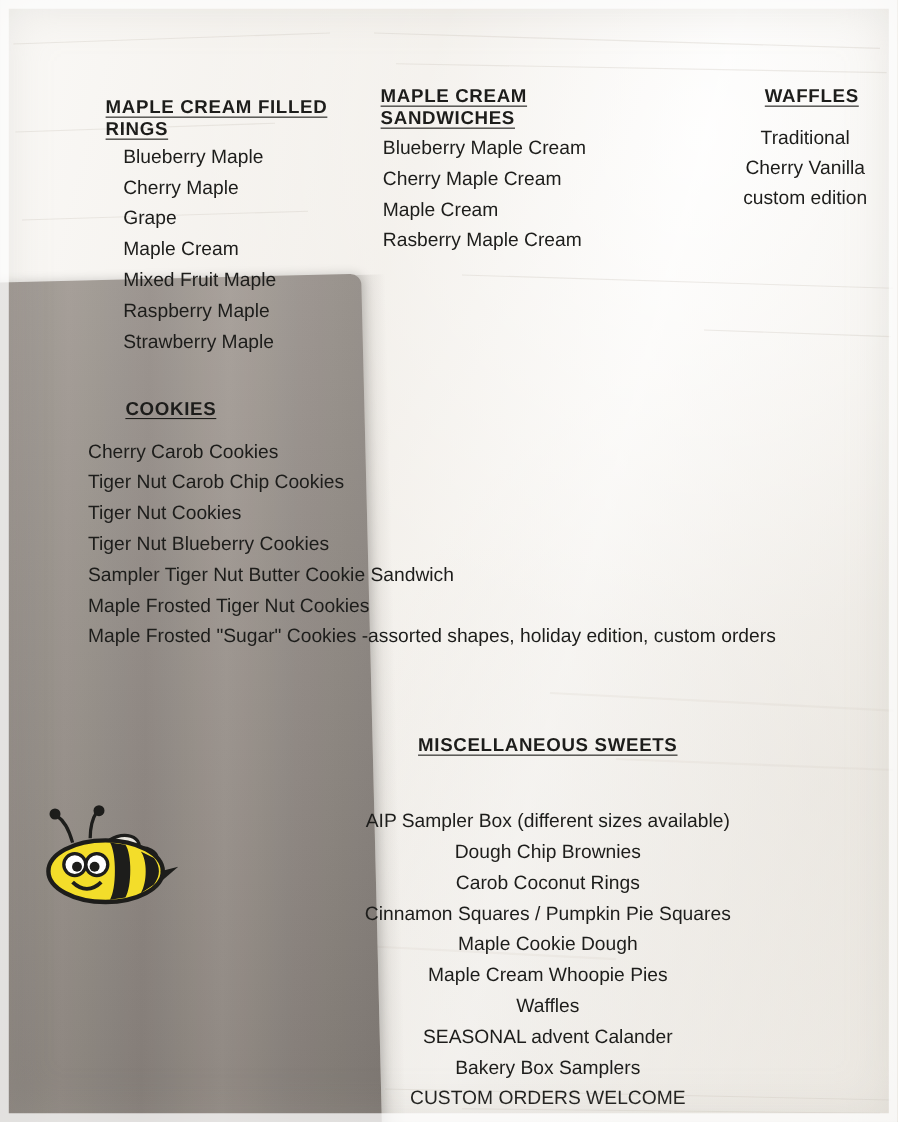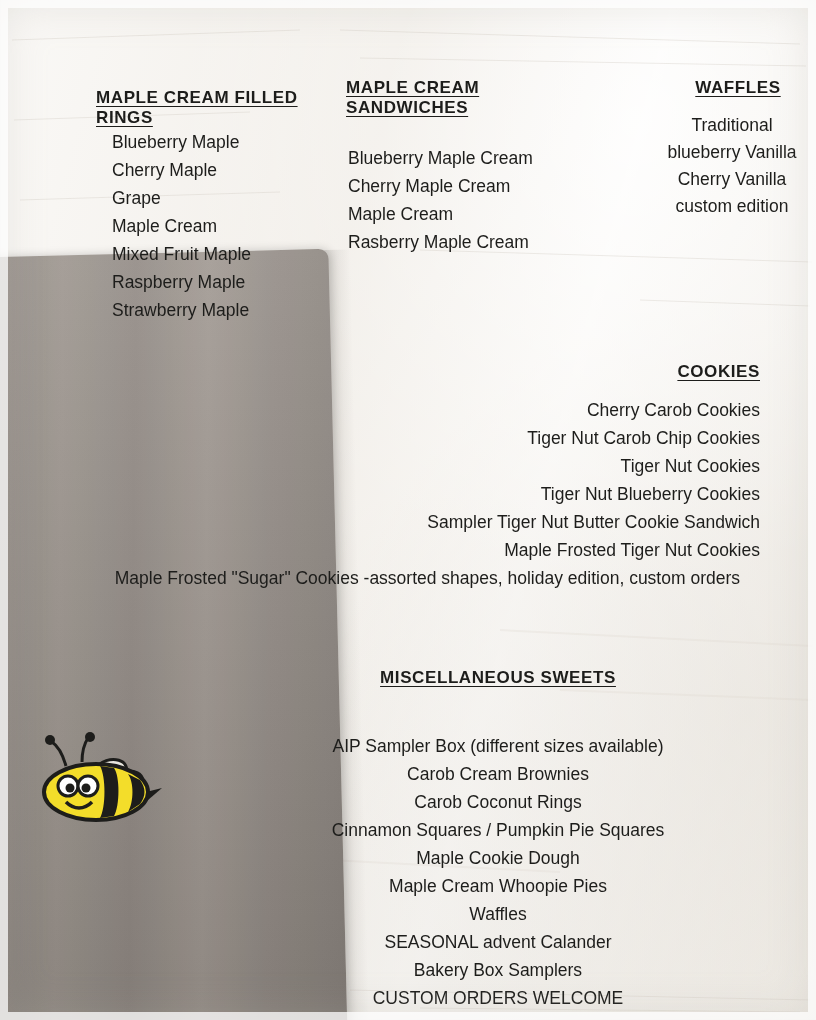--- a/index.html
+++ b/index.html
@@ -131,41 +131,40 @@
   #rings .list { margin-top: 0; margin-left: 18px; }
 
   
   #sandwiches {
     position: absolute;
     left: 346px;
     top: 78px;
     width: 260px;
   }
   #sandwiches .sect-title { display: block; }
-  #sandwiches .list { margin-top: 26px; margin-left: 2px; }
+  #sandwiches .list { margin-top: 2px; margin-left: 2px; }
 
   
   #waffles {
     position: absolute;
     left: 648px;
     top: 78px;
     width: 168px;
     text-align: center;
   }
   #waffles .sect-title { display: inline-block; margin-left: 12px; }
   #waffles .list { margin-top: 14px; }
   #waffles .item { line-height: 27px; }
 
   
   #cookies {
     position: absolute;
     left: 80px;
     top: 362px;
     width: 680px;
-    text-align: right;
   }
   #cookies .sect-title { display: block; margin-left: 34px; }
   #cookies .list { margin-top: 14px; }
   #cookies .item { line-height: 28px; }
   #cookies .item.wrap { max-width: 660px; }
 
   
   #misc {
     position: absolute;
     left: 268px;
@@ -252,21 +251,20 @@
         <div class="item">Cherry Maple Cream</div>
         <div class="item">Maple Cream</div>
         <div class="item">Rasberry Maple Cream</div>
       </div>
     </section>
 
     <section id="waffles">
       <span class="sect-title">WAFFLES</span>
       <div class="list">
         <div class="item">Traditional</div>
-        <div class="item">blueberry Vanilla</div>
         <div class="item">Cherry Vanilla</div>
         <div class="item">custom edition</div>
       </div>
     </section>
 
     <section id="cookies">
       <span class="sect-title">COOKIES</span>
       <div class="list">
         <div class="item">Cherry Carob Cookies</div>
         <div class="item">Tiger Nut Carob Chip Cookies</div>
@@ -275,21 +273,21 @@
         <div class="item">Sampler Tiger Nut Butter Cookie Sandwich</div>
         <div class="item">Maple Frosted Tiger Nut Cookies</div>
         <div class="item wrap">Maple Frosted "Sugar" Cookies -assorted shapes, holiday edition, custom orders</div>
       </div>
     </section>
 
     <section id="misc">
       <span class="sect-title">MISCELLANEOUS SWEETS</span>
       <div class="list">
         <div class="item">AIP Sampler Box (different sizes available)</div>
-        <div class="item">Carob Cream Brownies</div>
+        <div class="item">Dough Chip Brownies</div>
         <div class="item">Carob Coconut Rings</div>
         <div class="item">Cinnamon Squares / Pumpkin Pie Squares</div>
         <div class="item">Maple Cookie Dough</div>
         <div class="item">Maple Cream Whoopie Pies</div>
         <div class="item">Waffles</div>
         <div class="item">SEASONAL advent Calander</div>
         <div class="item">Bakery Box Samplers</div>
         <div class="item">CUSTOM ORDERS WELCOME</div>
       </div>
     </section>

